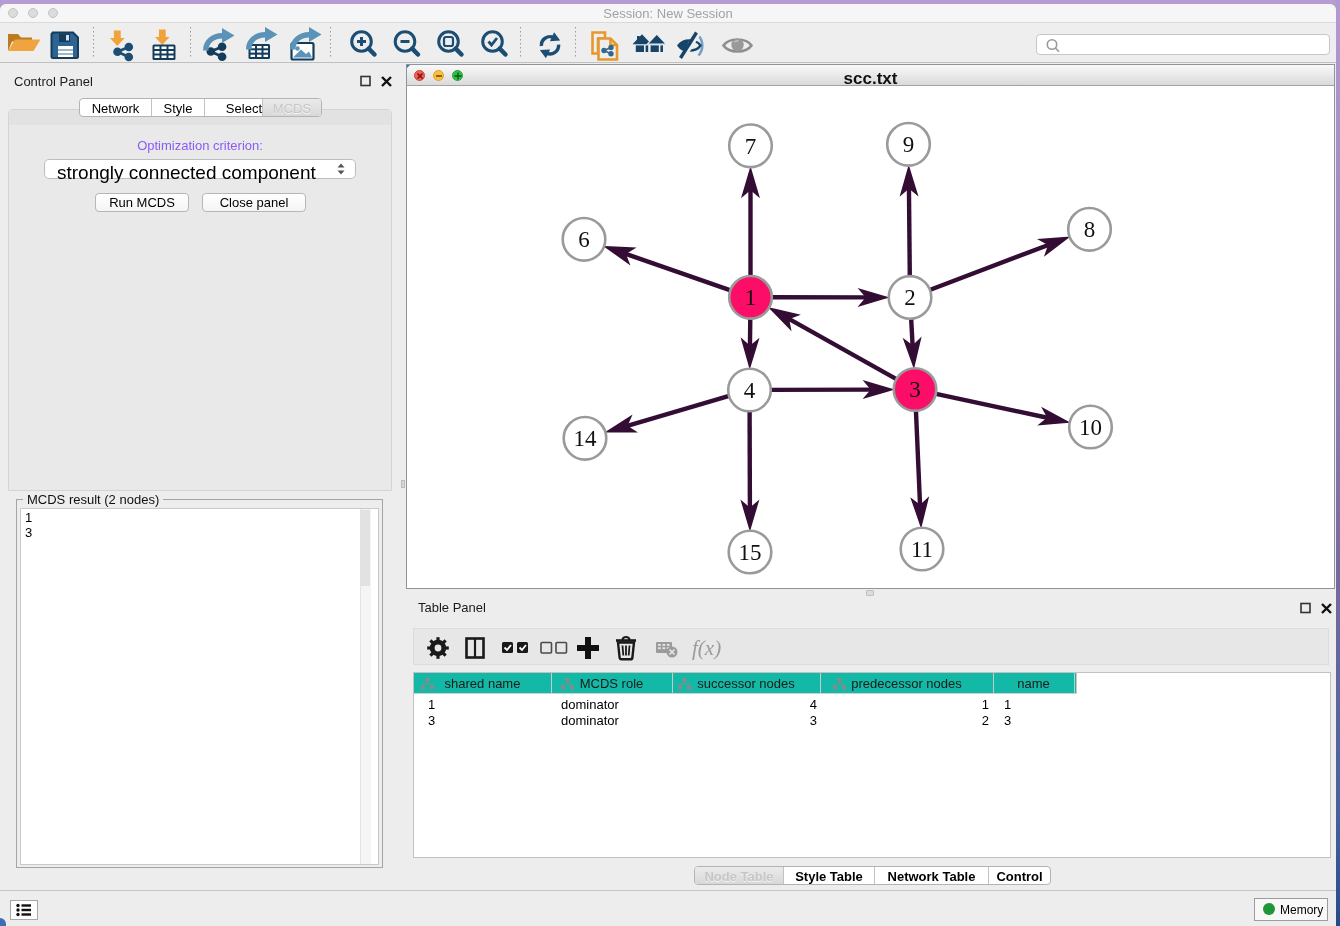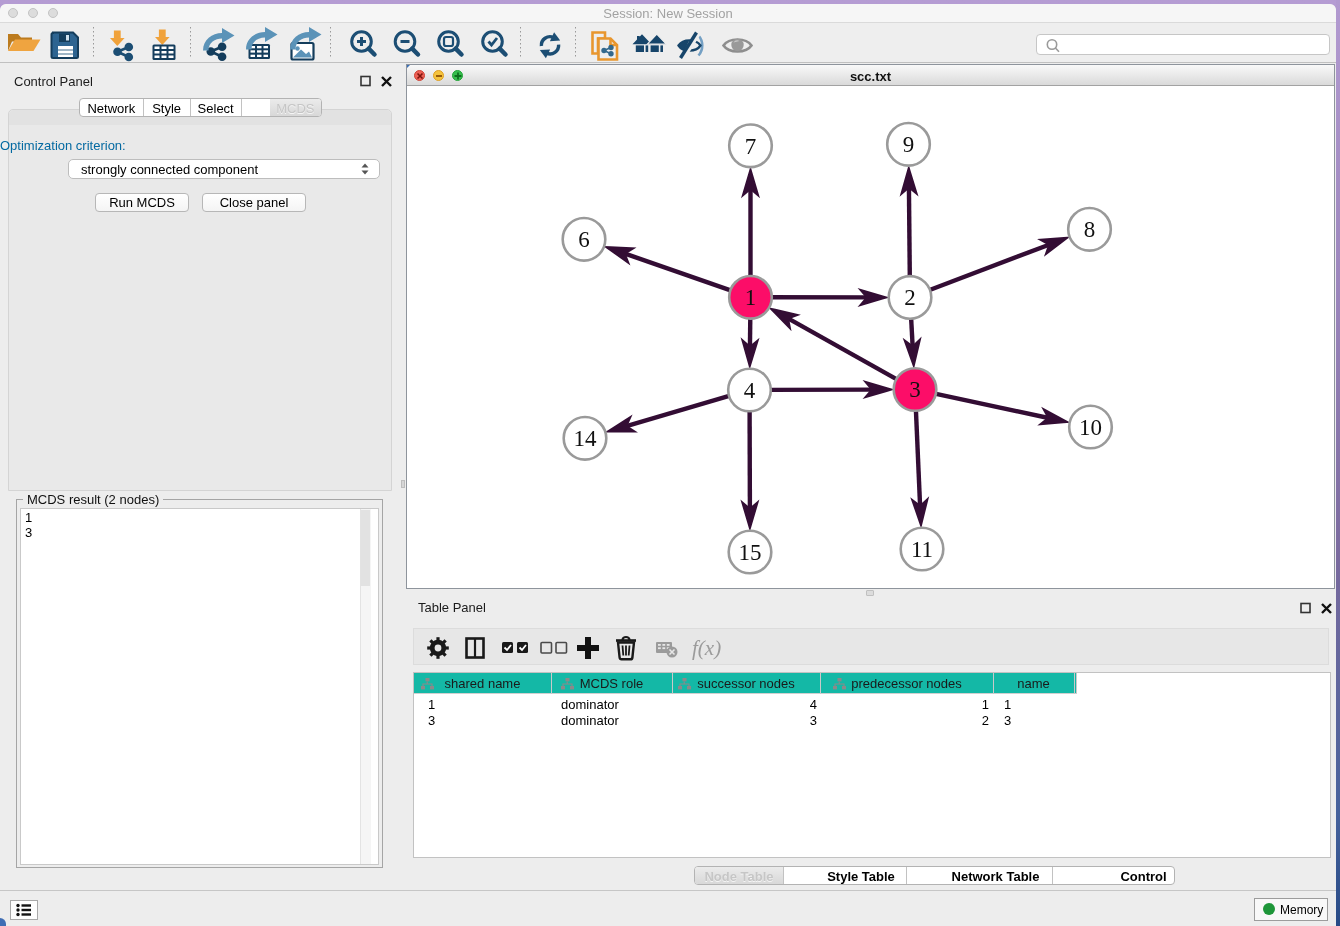--- a/index.html
+++ b/index.html
@@ -11,34 +11,34 @@
 #titlebar { position:absolute; left:0; top:0; width:1336px; height:19px; background:#f6f6f6; border-radius:6px 6px 0 0; }
 #titlebar .title { position:absolute; left:0; right:0; top:2px; text-align:center; font-size:13px; color:#a2a2a2; }
 .tl { position:absolute; top:4px; width:10px; height:10px; border-radius:50%; background:#dcdcdc; border:1px solid #c3c3c3; }
 #toolbar { position:absolute; left:0; top:18px; width:1336px; height:41px; background:#eeeeee; border-top:1px solid #dadada; border-bottom:1px solid #c0c0c0; }
 #search { position:absolute; left:1036px; top:11px; width:294px; height:21px; background:#fff; border:1px solid #c6c6c6; border-radius:4px; }
 
 #cpanel { position:absolute; left:0; top:59px; width:400px; height:827px; background:#ededed; }
 #cpanel .hdr { position:absolute; left:14px; top:11px; font-size:13px; color:#1c1c1c; }
 .seg { position:absolute; z-index:5; display:flex; border:1px solid #b3b3b3; border-radius:4px; overflow:hidden; background:#fff; }
 .seg > div { font-size:13px; font-weight:bold; color:#000; text-align:center; padding:2px 0 0 0; height:17px; border-right:1px solid #c2c2c2; }
-.seg > div:last-child { border-right:none;margin-left:28px; }
+.seg > div:last-child { border-right:none; }
 .topseg > div { font-weight:normal; }
 .seg .sel { background:linear-gradient(180deg,#ebebeb,#d8d8d8); color:#c6c6c6; text-shadow:0 1px 0 #f5f5f5; }
 #tabcontent { position:absolute; left:8px; top:46px; width:384px; height:382px; background:#e9e9e9; border:1px solid #d4d4d4; border-radius:5px 5px 0 0; }
 #tabcontent .strip { position:absolute; left:0; top:0; width:100%; height:15px; background:#e2e2e2; border-radius:5px 5px 0 0; }
 .btn { position:absolute; background:linear-gradient(180deg,#ffffff,#f4f4f4); border:1px solid #b7b7b7; border-radius:4px; font-size:13px; color:#000; text-align:center; }
-#combo { position:absolute; left:44px; top:96px; width:312px; height:20px; background:#fff; border:1px solid #bdbdbd; border-radius:5px; font-size:13px; color:#000;margin-left:24px; }
+#combo { position:absolute; left:44px; top:96px; width:312px; height:20px; background:#fff; border:1px solid #bdbdbd; border-radius:5px; font-size:19px; color:#000; }
 #mcdsgroup { position:absolute; left:16px; top:436px; width:367px; height:369px; border:1px solid #a5a5a5; }
 #mcdsgroup .lbl { position:absolute; left:6px; top:-8px; background:#ededed; padding:0 4px; font-size:13px; color:#111; }
 #mcdstext { position:absolute; left:3px; top:8px; width:359px; height:357px; background:#fff; border:1px solid #c9c9c9; font-size:13px; color:#000; }
 
 #netwin { position:absolute; left:406px; top:60px; width:929px; height:525px; overflow:hidden; border:1px solid #8e949c; background:#fff; }
 #nettitle { position:absolute; left:0; top:0; width:100%; height:21px; background:linear-gradient(180deg,#f9f9f9,#dadada); border-bottom:1px solid #a2a2a2; }
-#nettitle .t { position:absolute; left:0; right:0; top:4px; text-align:center; font-size:13px; font-weight:700; color:#111; }
+#nettitle .t { position:absolute; left:0; right:0; top:4px; text-align:center; font-size:17px; font-weight:700; color:#111; }
 .tl2 { position:absolute; top:5px; width:11px; height:11px; border-radius:50%; }
 #graph { position:absolute; left:0; top:21px; }
 #graph text { font-family:"Liberation Serif", serif; font-size:23px; fill:#111; text-anchor:middle; }
 
 #tpanel { position:absolute; left:406px; top:588px; width:930px; height:298px; background:#ededed; }
 #tpanel .hdr { position:absolute; left:12px; top:8px; font-size:13px; color:#1c1c1c; }
 #ttoolbar { position:absolute; left:7px; top:36px; width:916px; height:37px; background:#e7e7e7; border:1px solid #dcdcdc; }
 #ttable { position:absolute; left:7px; top:80px; width:918px; height:186px; background:#fff; border:1px solid #c2c2c2; }
 #thead { position:absolute; left:0; top:0; width:663px; height:21px; border-right:1px solid #c9c9c9; background:#14b8a6; border-bottom:1px solid #d0d0d0; font-size:13px; color:#1a1a1a; }
 #thead .c { position:absolute; top:3px; text-align:center; }
@@ -192,27 +192,27 @@
   </div>
   <div id="cpanel">
     <div class="hdr">Control Panel</div>
     <svg width="40" height="14" viewBox="0 0 40 14" style="position:absolute;left:358px;top:11px;">
         <rect x="3" y="2.5" width="9" height="9" fill="none" stroke="#333" stroke-width="1.6"></rect>
         <path d="M24,3 L33,12 M33,3 L24,12" stroke="#111" stroke-width="2.4"></path>
       </svg>
     <div class="seg topseg" style="left:79px; top:35px; width:243px; height:19px;">
       <div style="width:72px;">Network</div>
       <div style="width:53px;">Style</div>
-      <div style="width:58px;">Select</div>
+      <div style="width:58px;text-align:right;">Select</div>
       <div class="sel" style="width:58px;">MCDS</div>
     </div>
     <div id="tabcontent">
         <div class="strip"></div>
       </div>
-    <div style="position:absolute; left:0; top:75px; width:400px; font-size:13px; color:#0369a1;">Optimization criterion:</div>
+    <div style="position:absolute; left:0; top:75px; width:400px; text-align:center; font-size:13px; color:#8b5cf6;">Optimization criterion:</div>
     <div id="combo">
         <span style="position:absolute; left:12px; top:2px;">strongly connected component</span>
         <svg width="16" height="18" viewBox="0 0 16 18" style="position:absolute;right:6px;top:0;">
           <path d="M4.5,7.5 L8,3.5 L11.5,7.5 Z" fill="#555"></path>
           <path d="M4.5,10.5 L8,14.5 L11.5,10.5 Z" fill="#555"></path>
         </svg>
       </div>
     <div class="btn" style="left:95px; top:130px; width:94px; height:19px; padding-top:1px;">Run MCDS</div>
     <div class="btn" style="left:202px; top:130px; width:104px; height:19px; padding-top:1px;">Close panel</div>
     <div id="mcdsgroup">
@@ -397,21 +397,21 @@
         <div class="trow" style="left:147px; top:24px;">dominator</div>
         <div class="trow" style="left:258px; width:145px; top:24px; text-align:right;">4</div>
         <div class="trow" style="left:406px; width:169px; top:24px; text-align:right;">1</div>
         <div class="trow" style="left:590px; top:24px;">1</div>
         <div class="trow" style="left:14px; top:40px;">3</div>
         <div class="trow" style="left:147px; top:40px;">dominator</div>
         <div class="trow" style="left:258px; width:145px; top:40px; text-align:right;">3</div>
         <div class="trow" style="left:406px; width:169px; top:40px; text-align:right;">2</div>
         <div class="trow" style="left:590px; top:40px;">3</div>
     </div>
-    <div class="seg" style="left:288px; top:274px; height:19px;gap:32px;">
+    <div class="seg" style="left:288px; top:274px; height:19px;">
         <div class="sel" style="width:89px;">Node Table</div>
         <div style="width:91px;">Style Table</div>
         <div style="width:114px;">Network Table</div>
         <div style="width:61px;">Control</div>
       </div>
   </div>
   <div id="statusbar">
     <div id="listbtn">
         <svg width="26" height="18" viewBox="0 0 26 18" style="position:absolute;left:0;top:0;">
           <g fill="#111">

